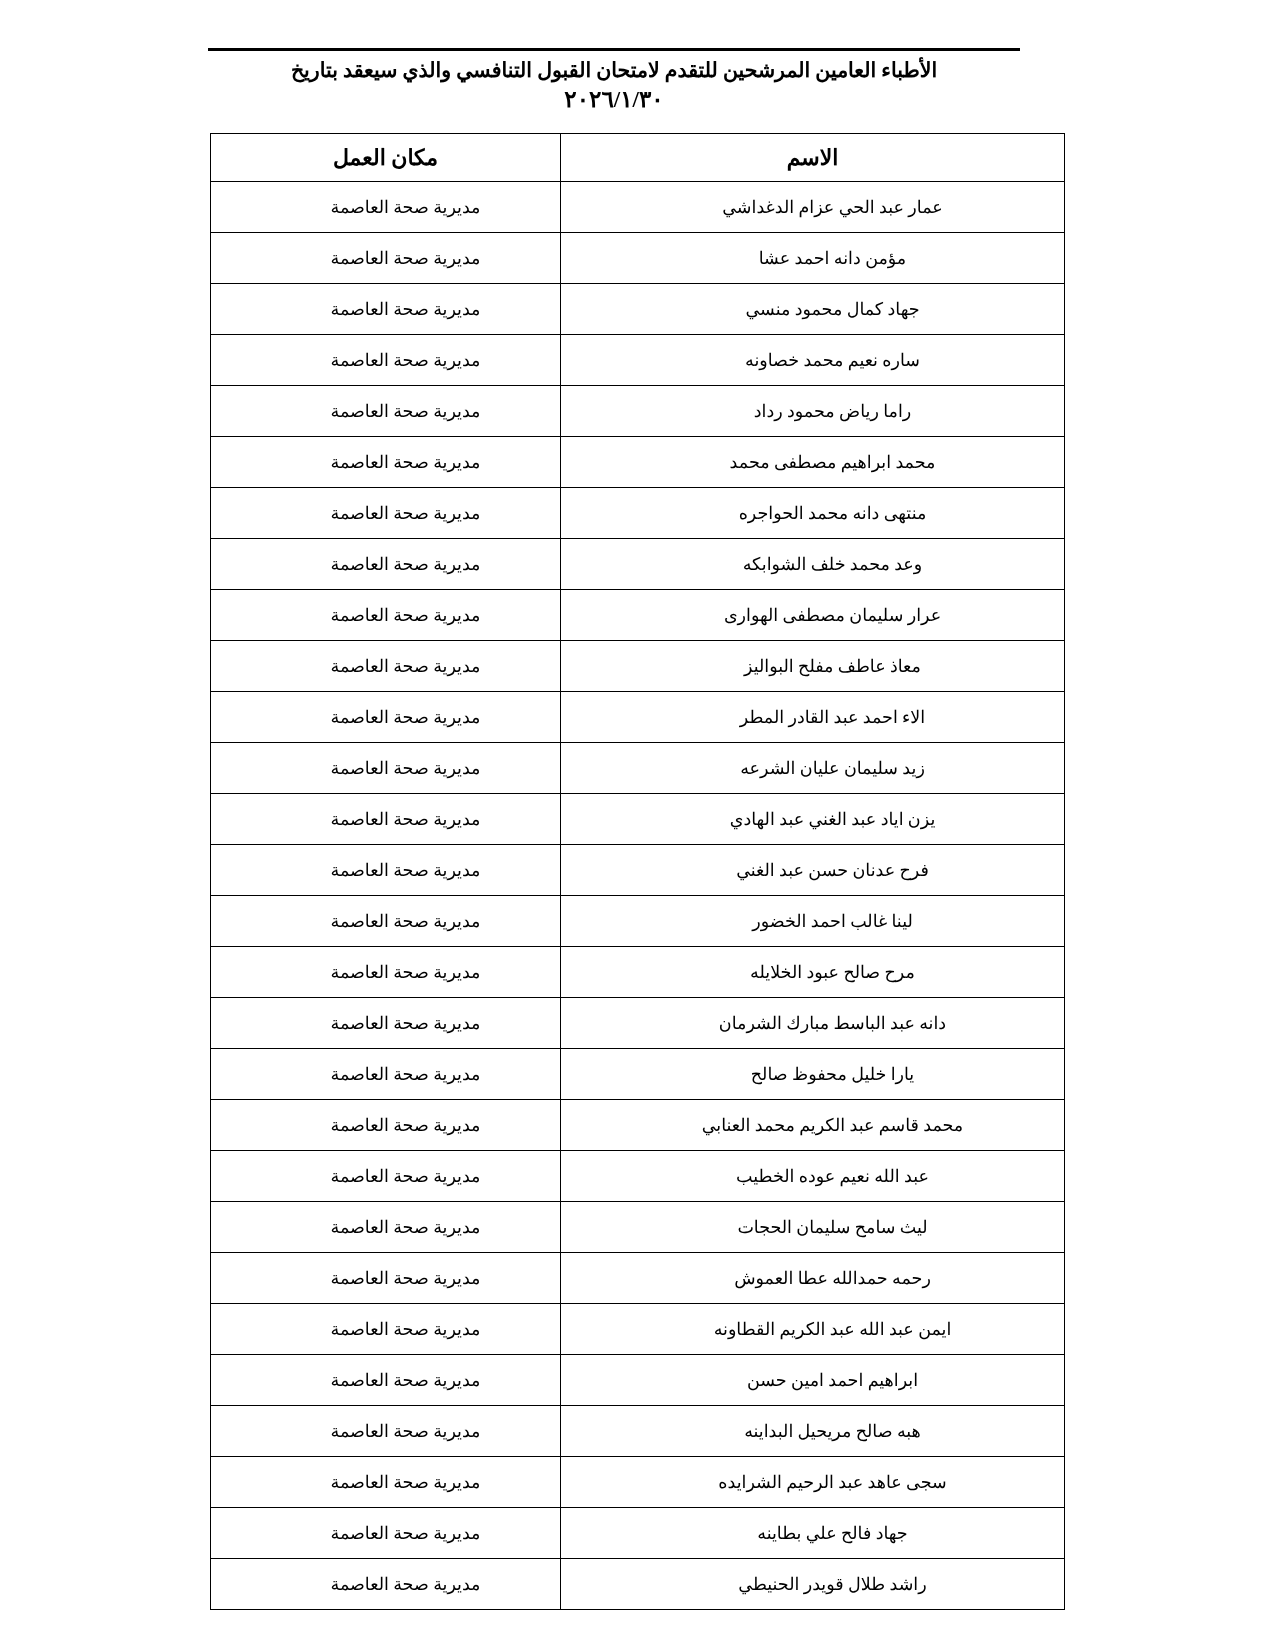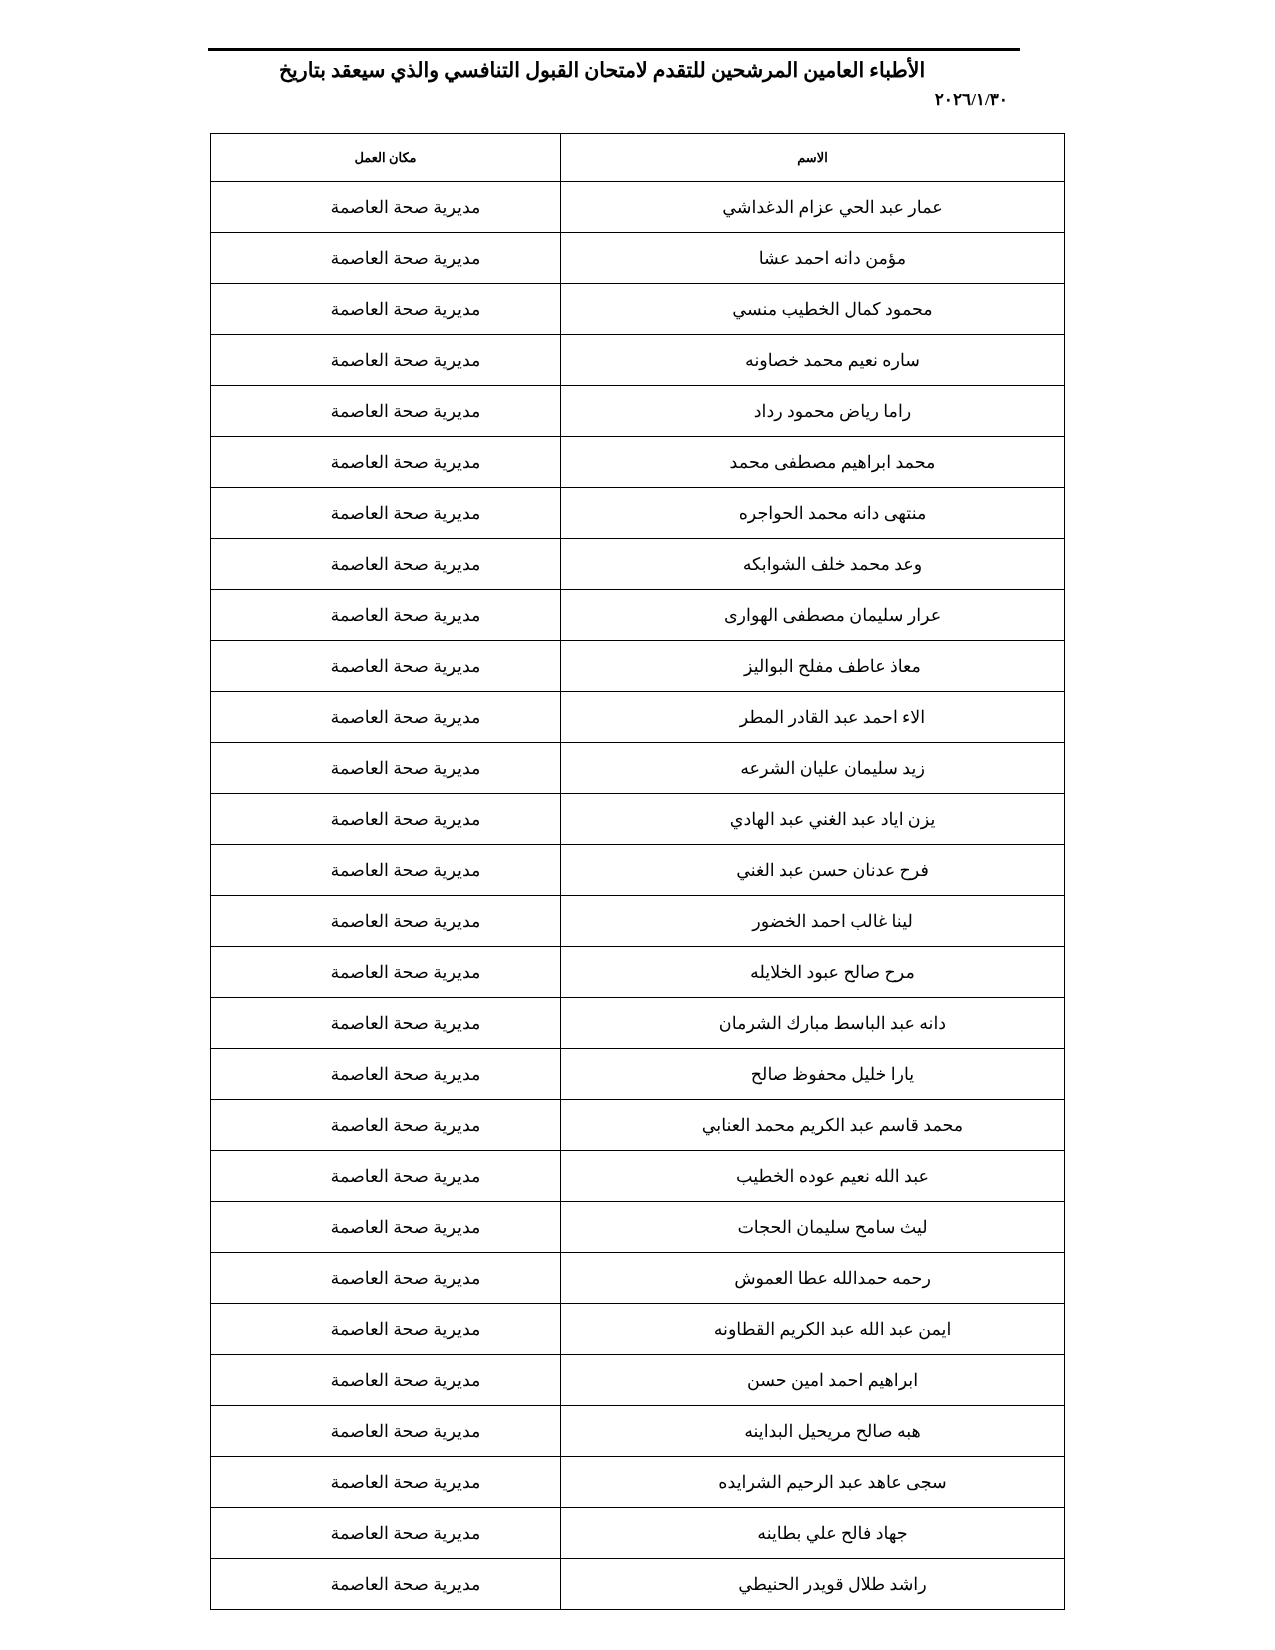--- a/index.html
+++ b/index.html
@@ -30,43 +30,42 @@
     left: 208px;
     top: 48px;
     width: 812px;
     height: 3px;
     background: #000000;
   }
 
   
   .title-block {
     position: absolute;
-    left: 196px;
+    left: 208px;
     top: 56px;
     width: 812px;
     text-align: center;
     direction: rtl;
   }
   .title-line {
     font-family: "Liberation Serif", "DejaVu Serif", serif;
     font-weight: bold;
     font-size: 20.5px;
     line-height: 29px;
     letter-spacing: 0px;
     white-space: nowrap;
   }
   .title-date {
     font-family: "Liberation Serif", "DejaVu Serif", serif;
     font-weight: bold;
-    font-size: 17px;
+    font-size: 23px;
     line-height: 30px;
     letter-spacing: 1.5px;
     direction: ltr;
     unicode-bidi: isolate;
-    text-align: right;
   }
 
   
   .table-wrap {
     position: absolute;
     left: 211px;
     top: 133px;
     width: 854px;
   }
   table.roster {
@@ -78,21 +77,21 @@
   table.roster th,
   table.roster td {
     border: 1.6px solid #000000;
     text-align: center;
     vertical-align: middle;
     padding: 0;
     font-weight: normal;
   }
   table.roster thead th {
     height: 47px;
-    font-size: 13px;
+    font-size: 22px;
     font-weight: bold;
     font-family: "Liberation Serif", "DejaVu Serif", serif;
   }
   table.roster tbody td {
     height: 50px;
     font-size: 17.5px;
     font-family: "Liberation Serif", "DejaVu Serif", serif;
     padding-left: 40px;
   }
   
@@ -147,21 +146,21 @@
           <tr>
             <td>
               <span class="cell-text">مؤمن دانه احمد عشا</span>
             </td>
             <td>
               <span class="cell-text">مديرية صحة العاصمة</span>
             </td>
           </tr>
           <tr>
             <td>
-              <span class="cell-text">محمود كمال الخطيب منسي</span>
+              <span class="cell-text">جهاد كمال محمود منسي</span>
             </td>
             <td>
               <span class="cell-text">مديرية صحة العاصمة</span>
             </td>
           </tr>
           <tr>
             <td>
               <span class="cell-text">ساره نعيم محمد خصاونه</span>
             </td>
             <td>

